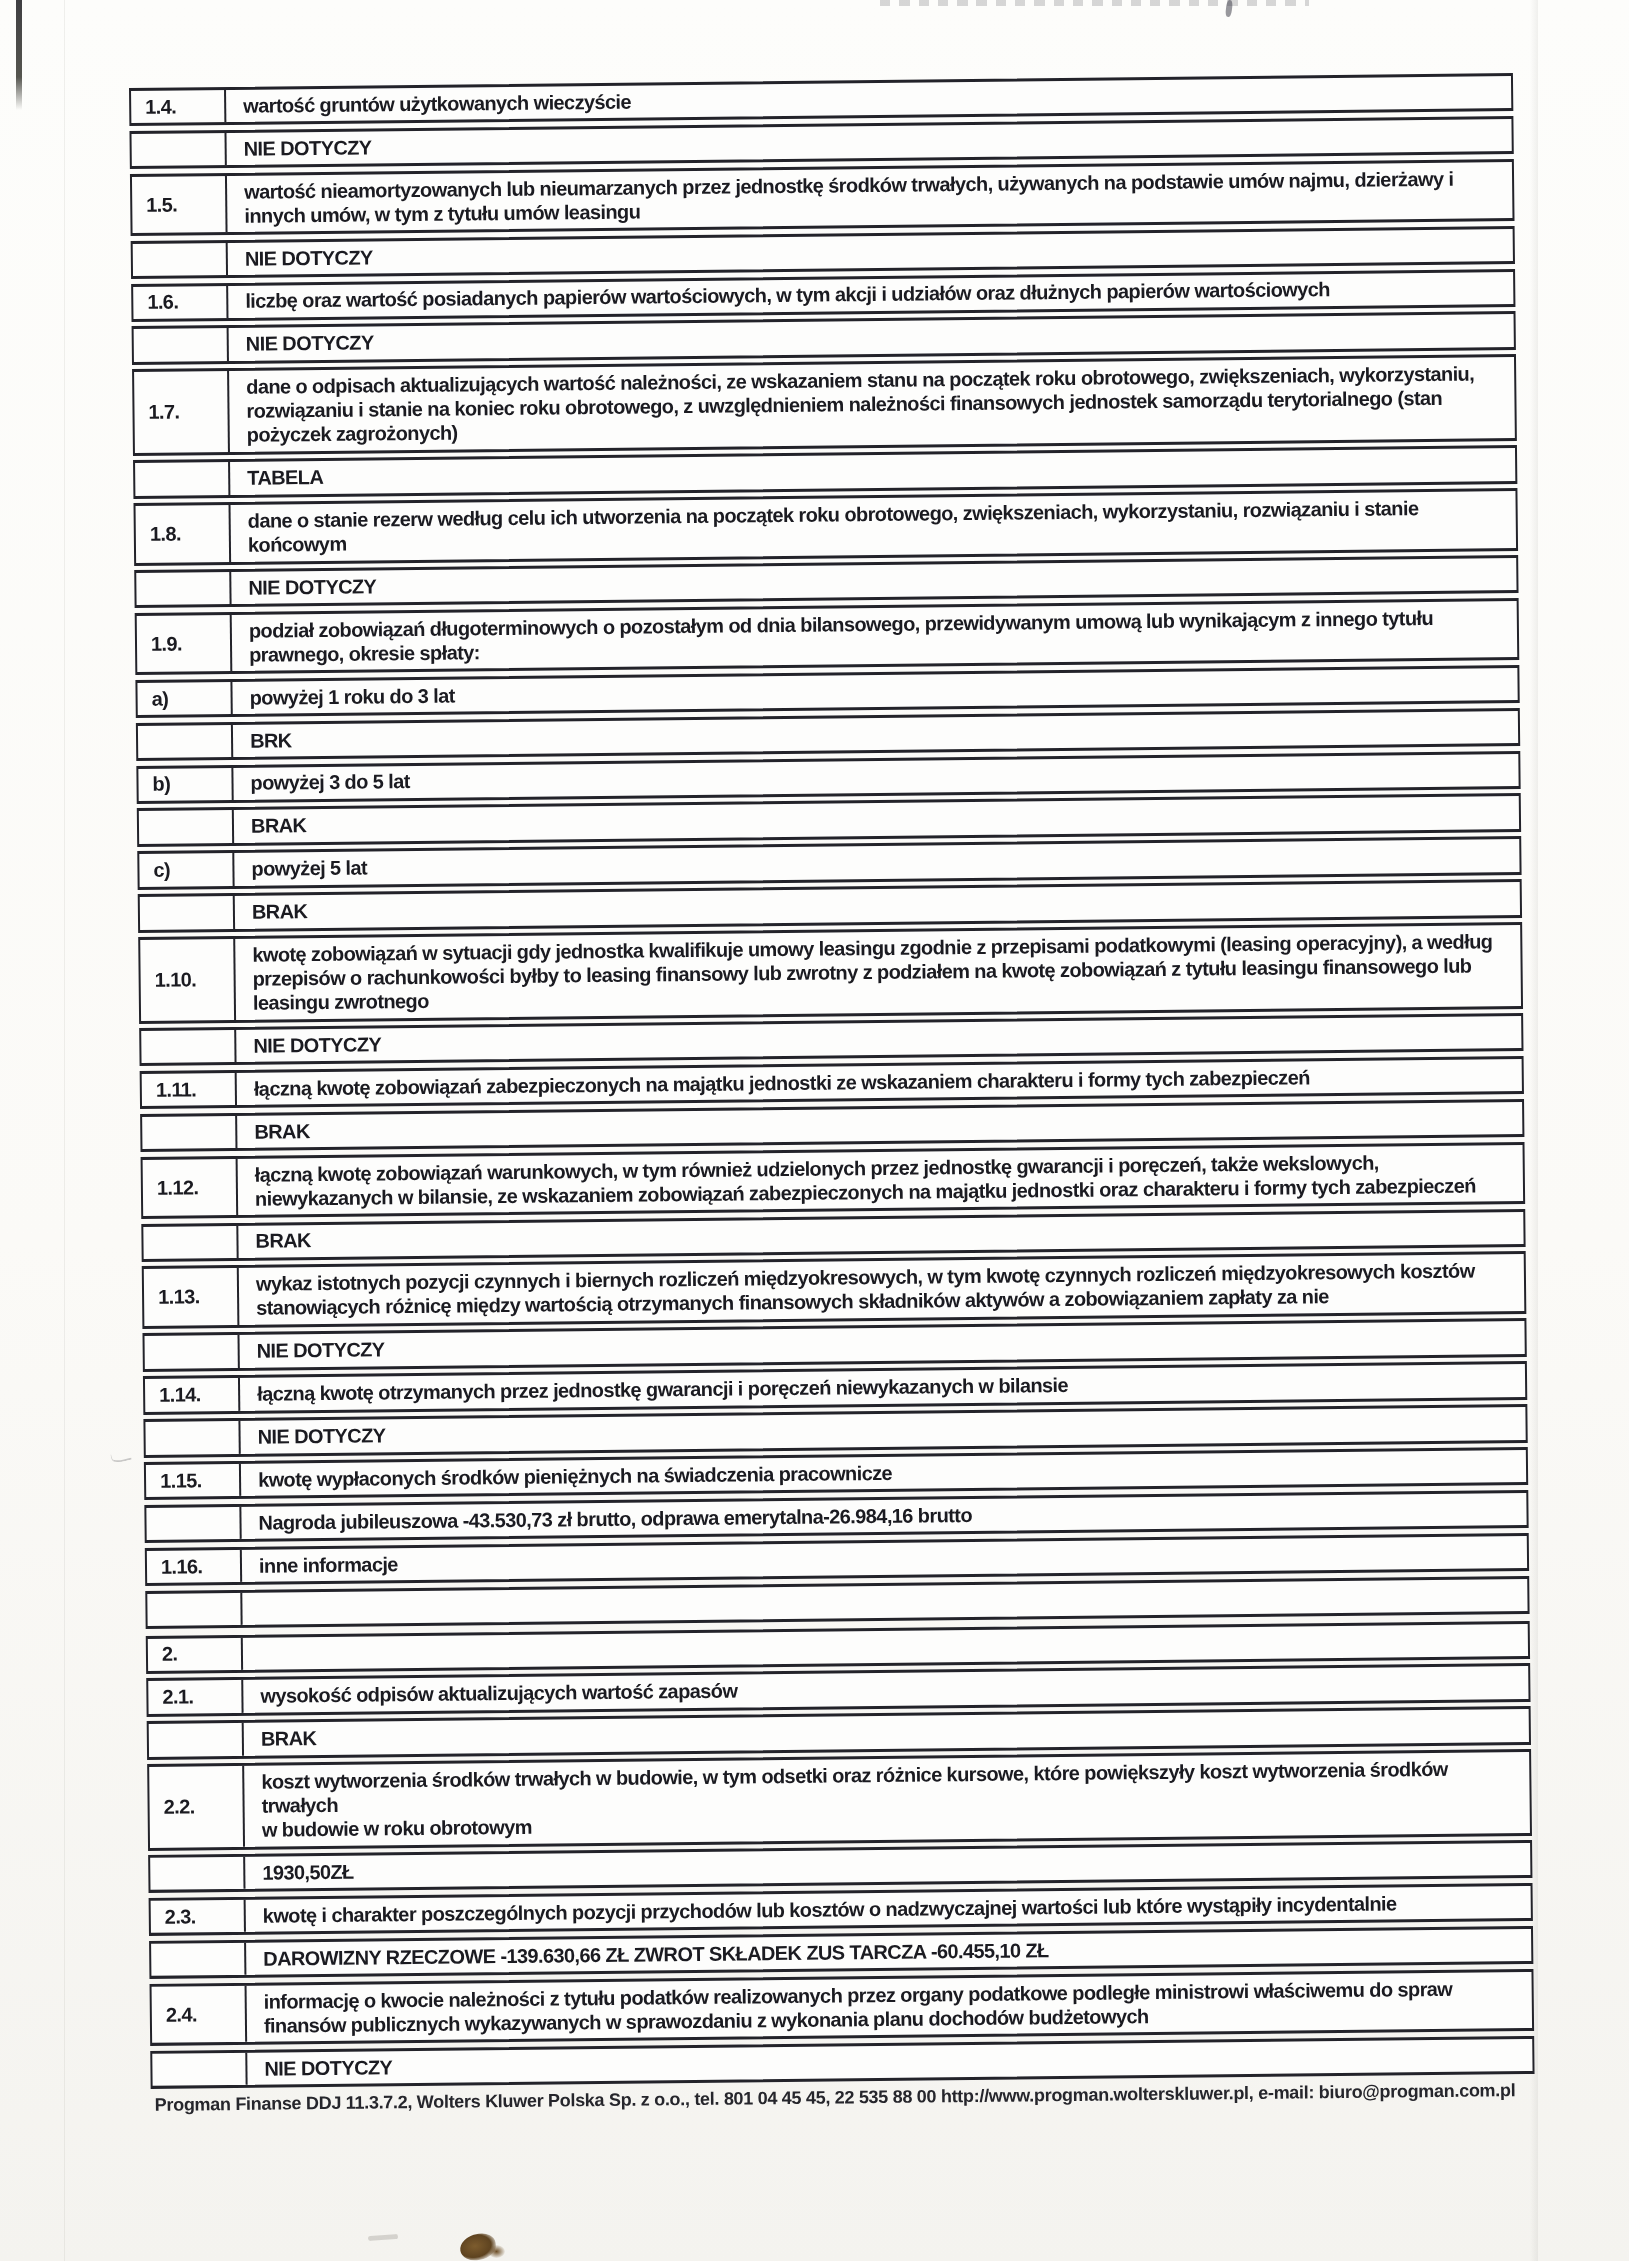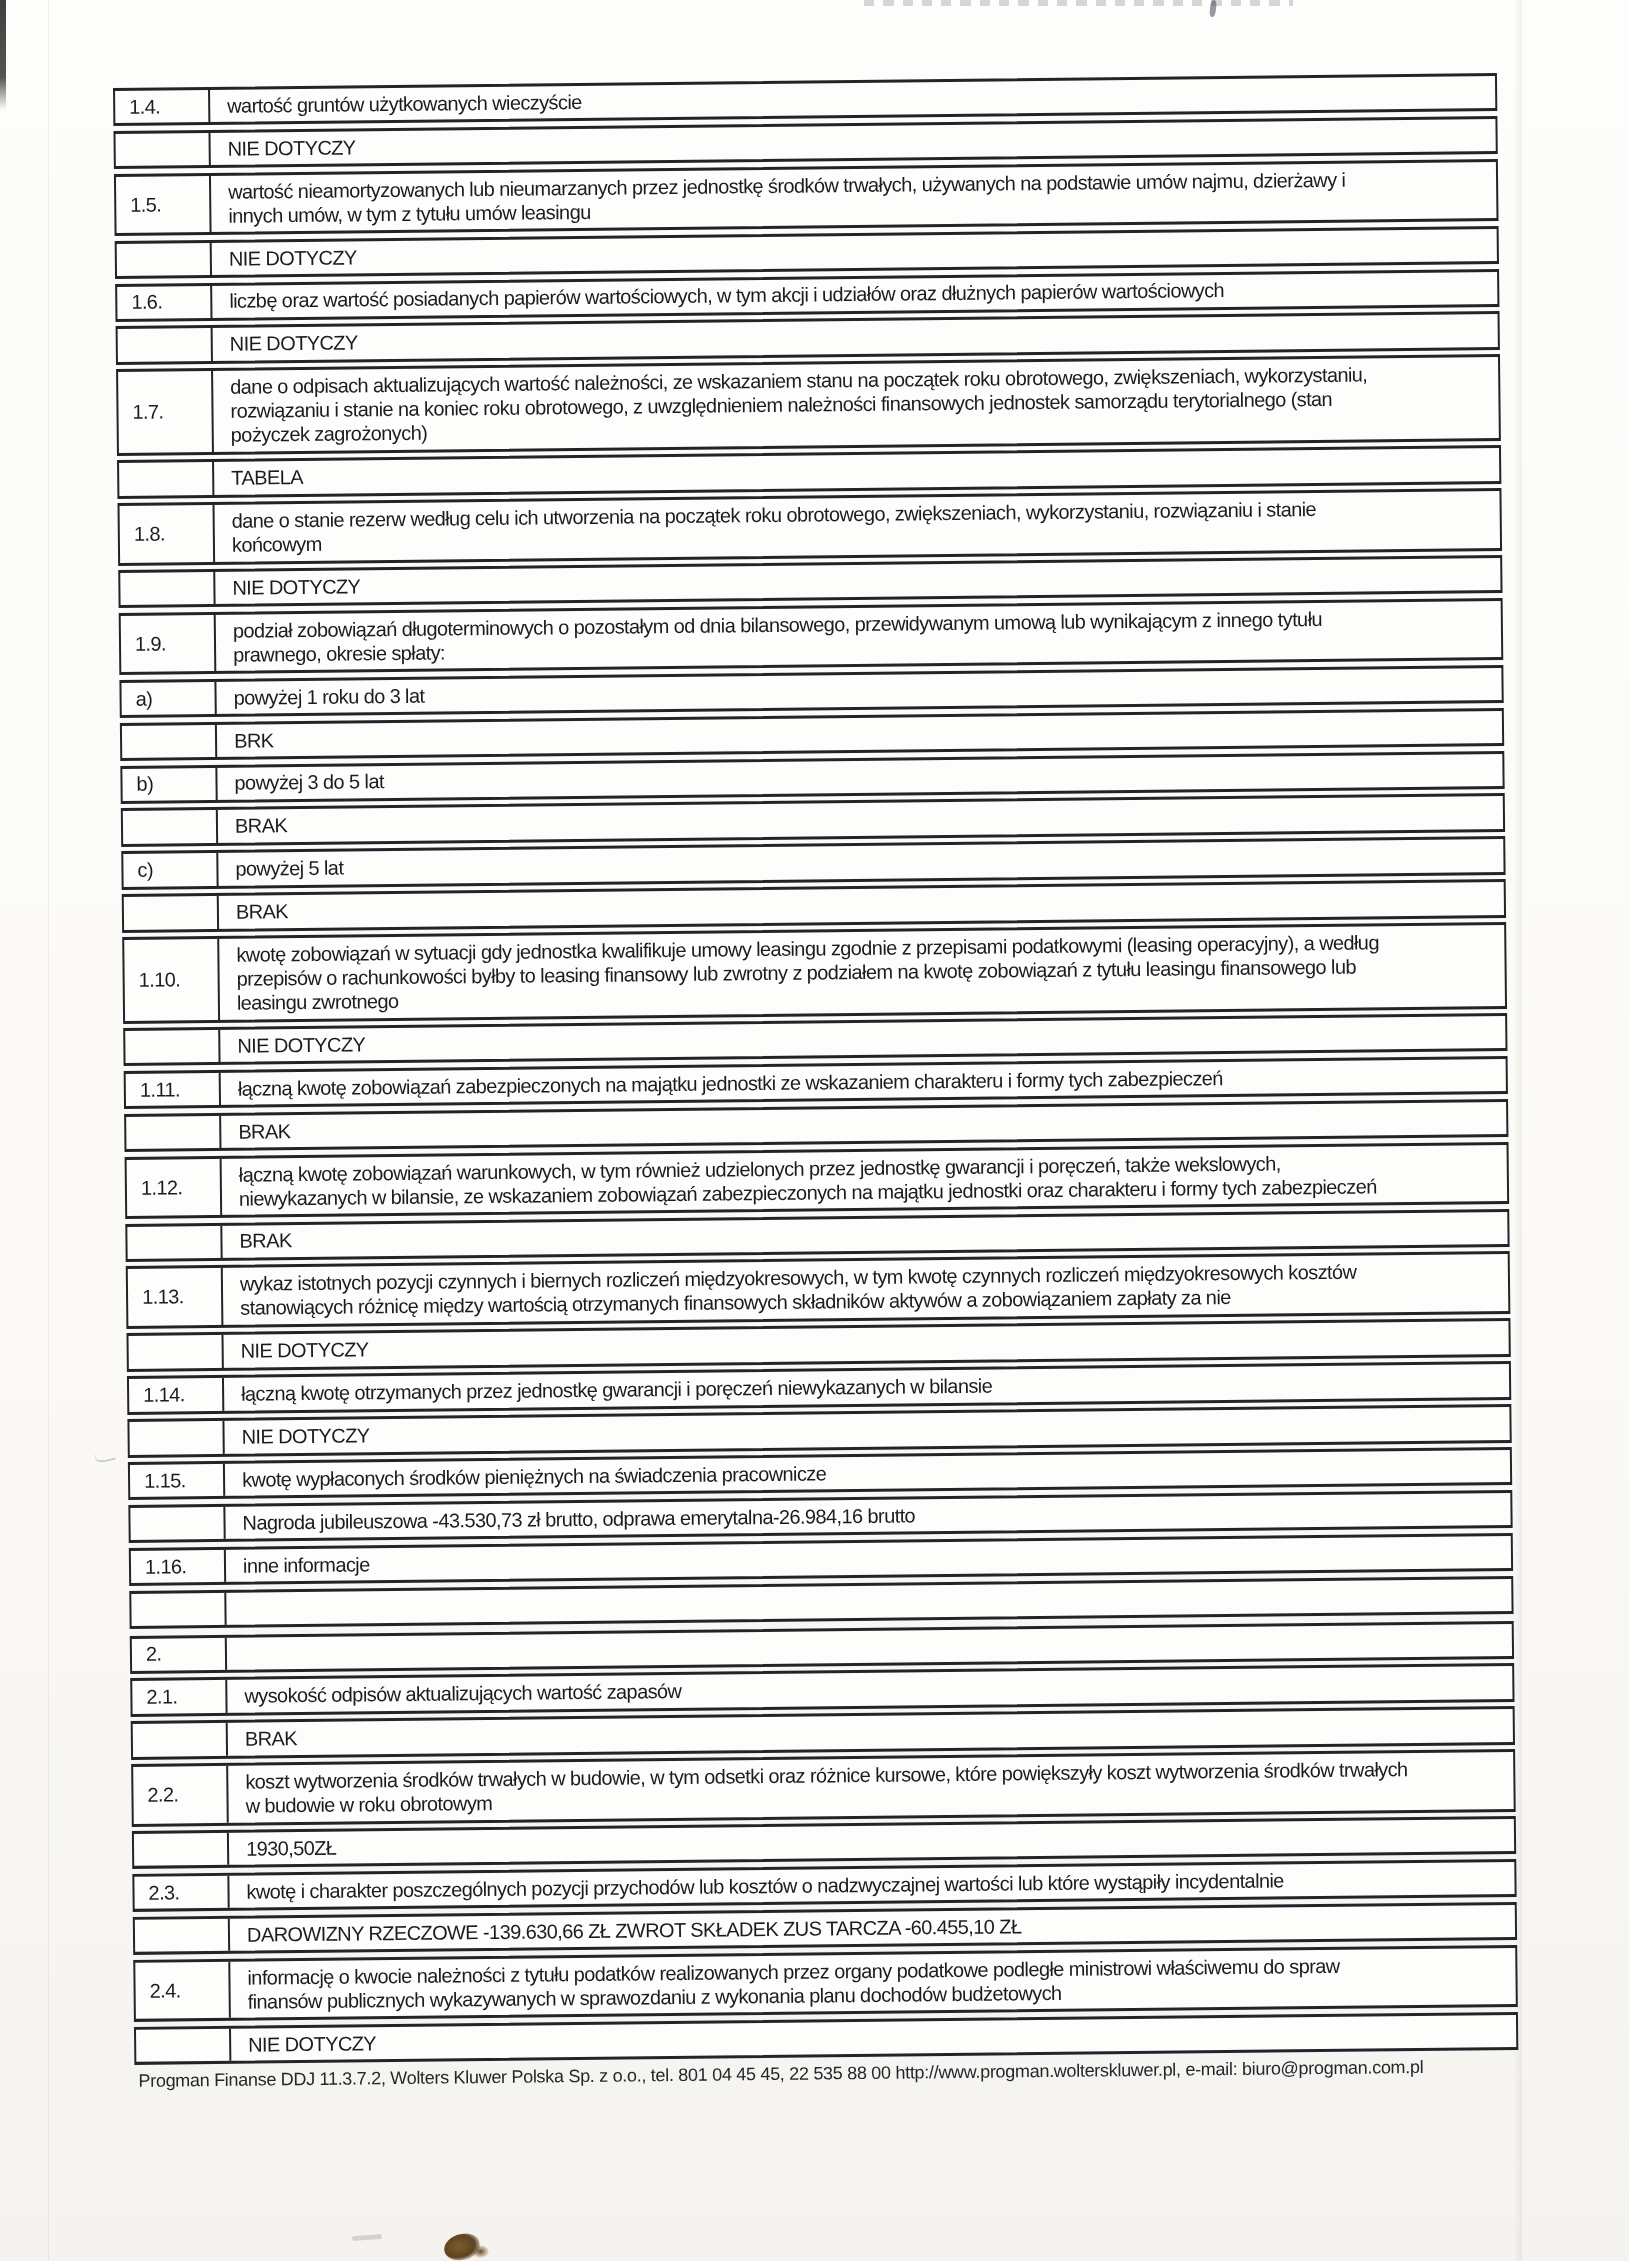--- a/index.html
+++ b/index.html
@@ -4,21 +4,21 @@
 <style>
   html, body {
     margin: 0;
     padding: 0;
     width: 1630px;
     height: 2261px;
     overflow: hidden;
     background: linear-gradient(180deg, #fdfdfb 0%, #fbfaf7 55%, #f4f3ef 100%);
     font-family: "Liberation Sans", "DejaVu Sans", sans-serif;
   }
-  .page { position: absolute; left: 0; top: 0; width: 1522px; height: 2261px; }
+  .page { position: absolute; left: 16px; top: 0; width: 1522px; height: 2261px; font-weight: bold; }
 
   
   .edge-strip-topleft {
     position: absolute; left: 0; top: 0; width: 5.8px; height: 110px;
     background: linear-gradient(180deg, #3f3f42 0%, #55554f 70%, rgba(85,85,79,0) 100%);
   }
   .crease-line {
     position: absolute; left: 48px; top: 0; width: 1.3px; height: 2261px;
     background: rgba(120,120,112,0.10);
   }

